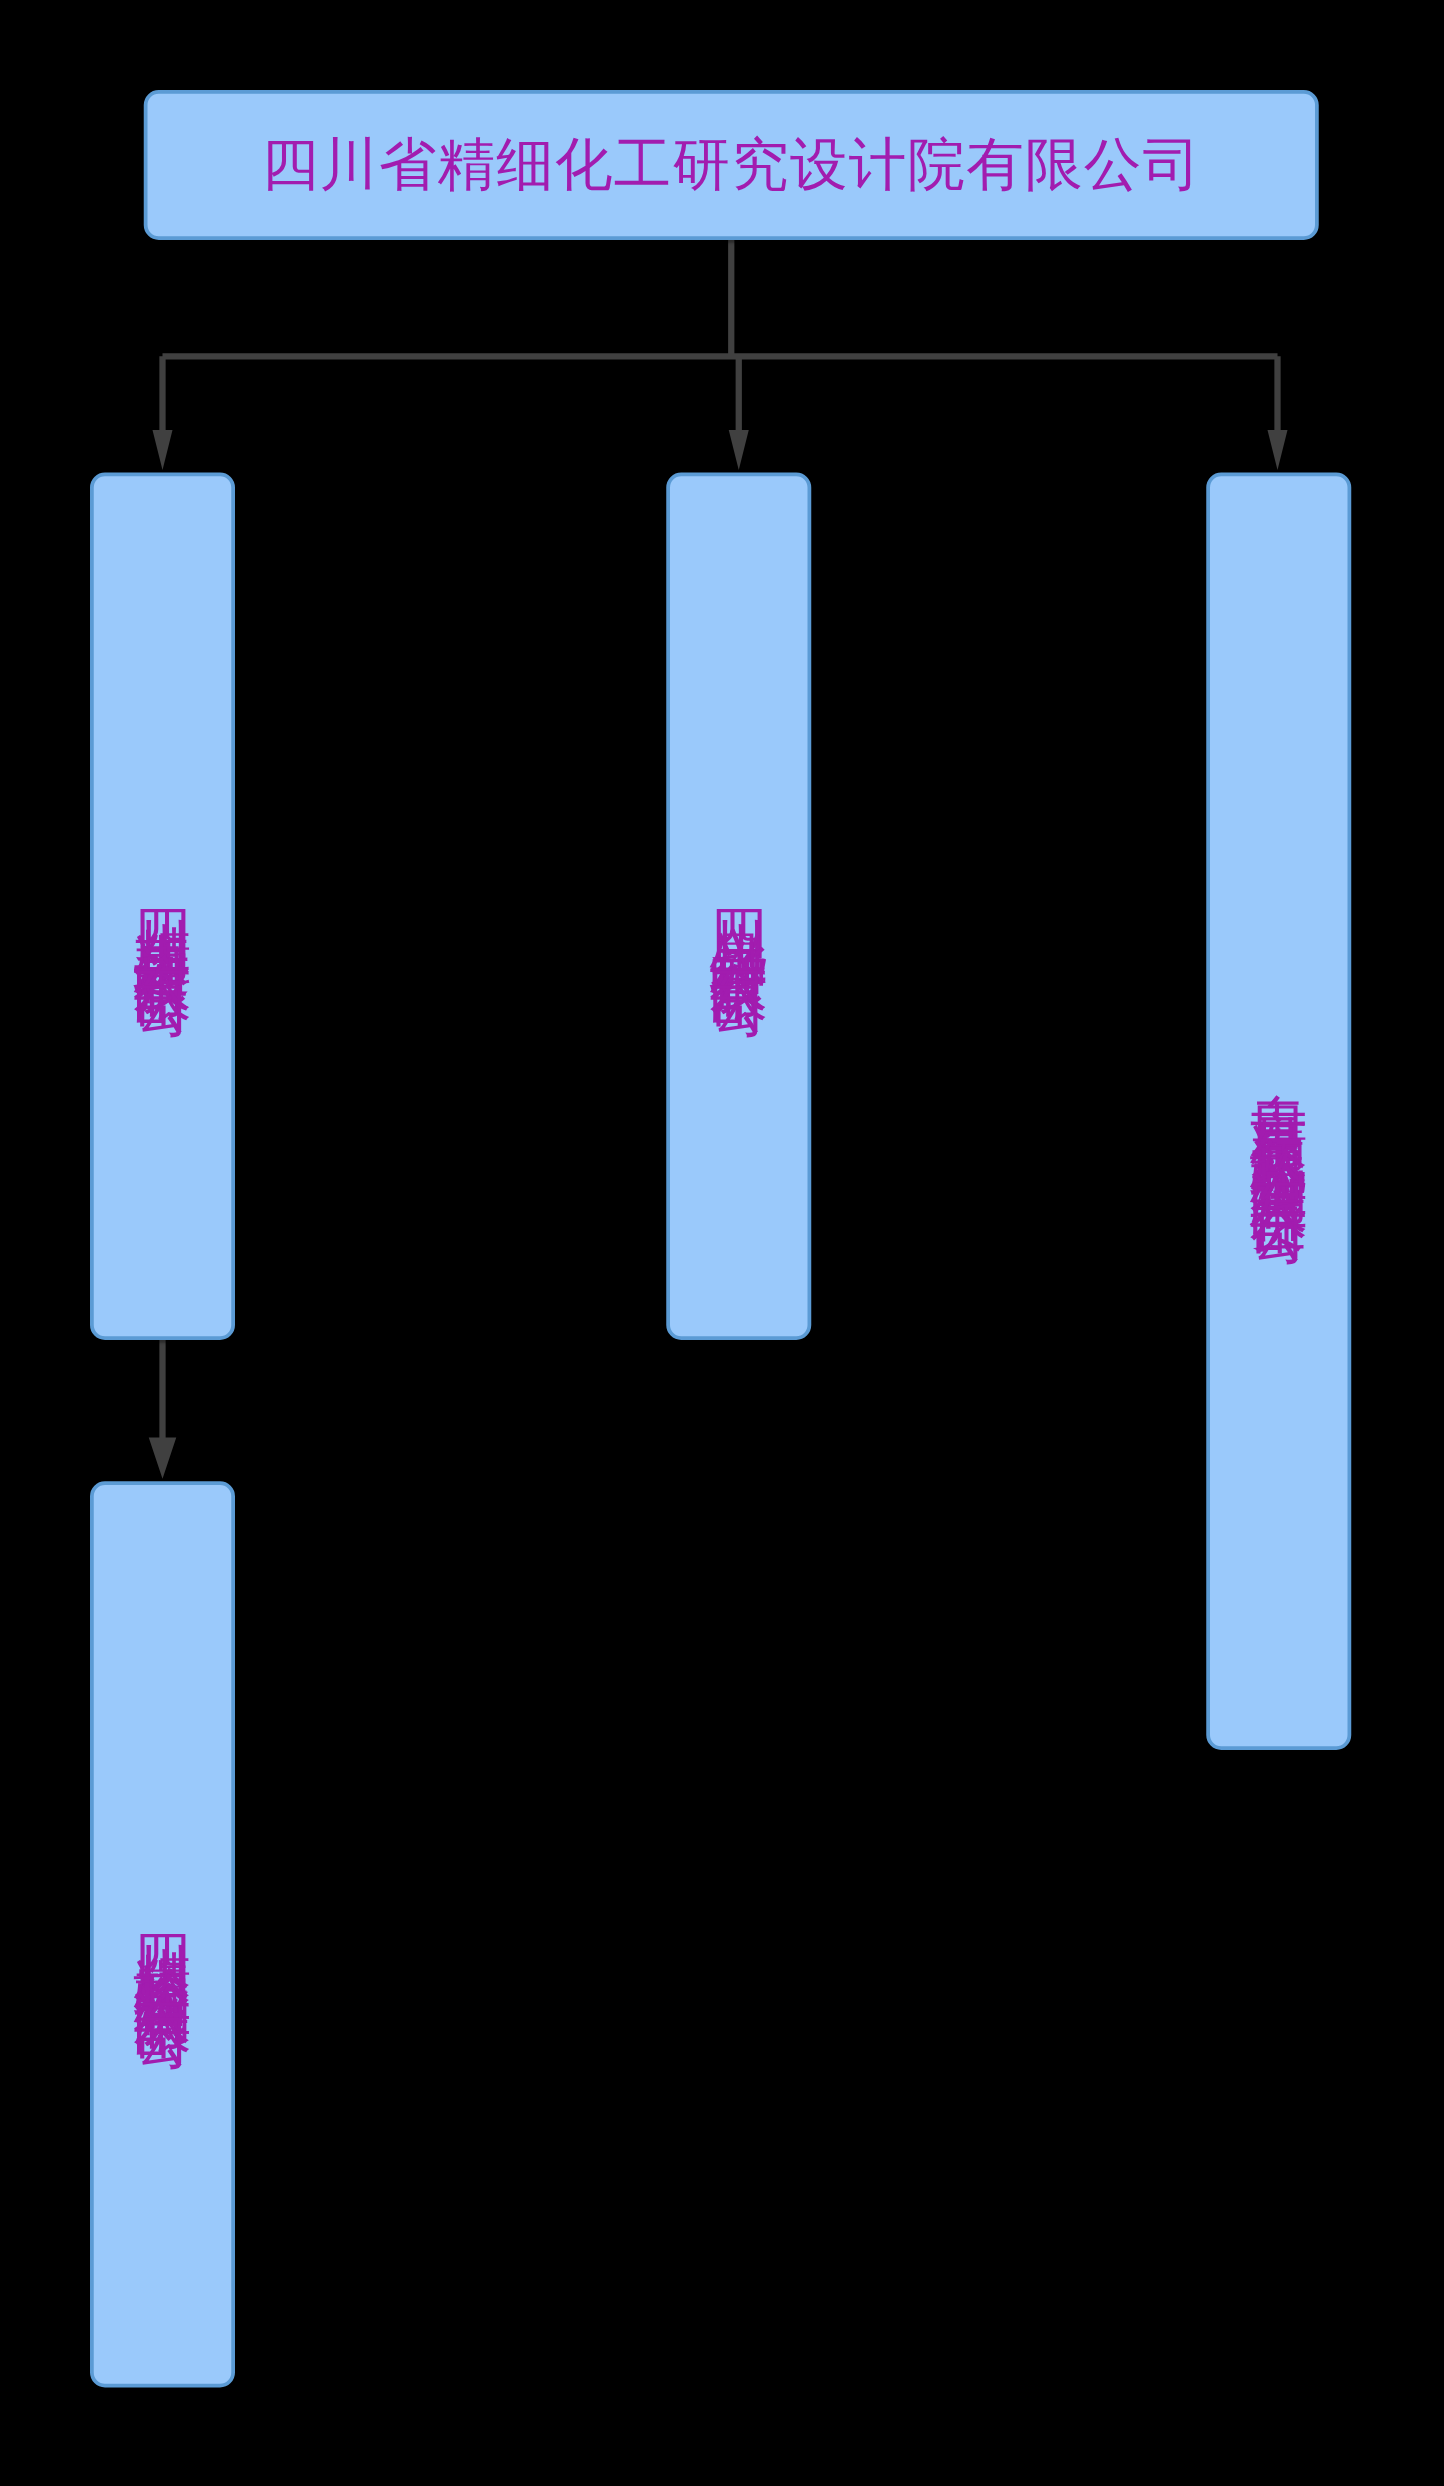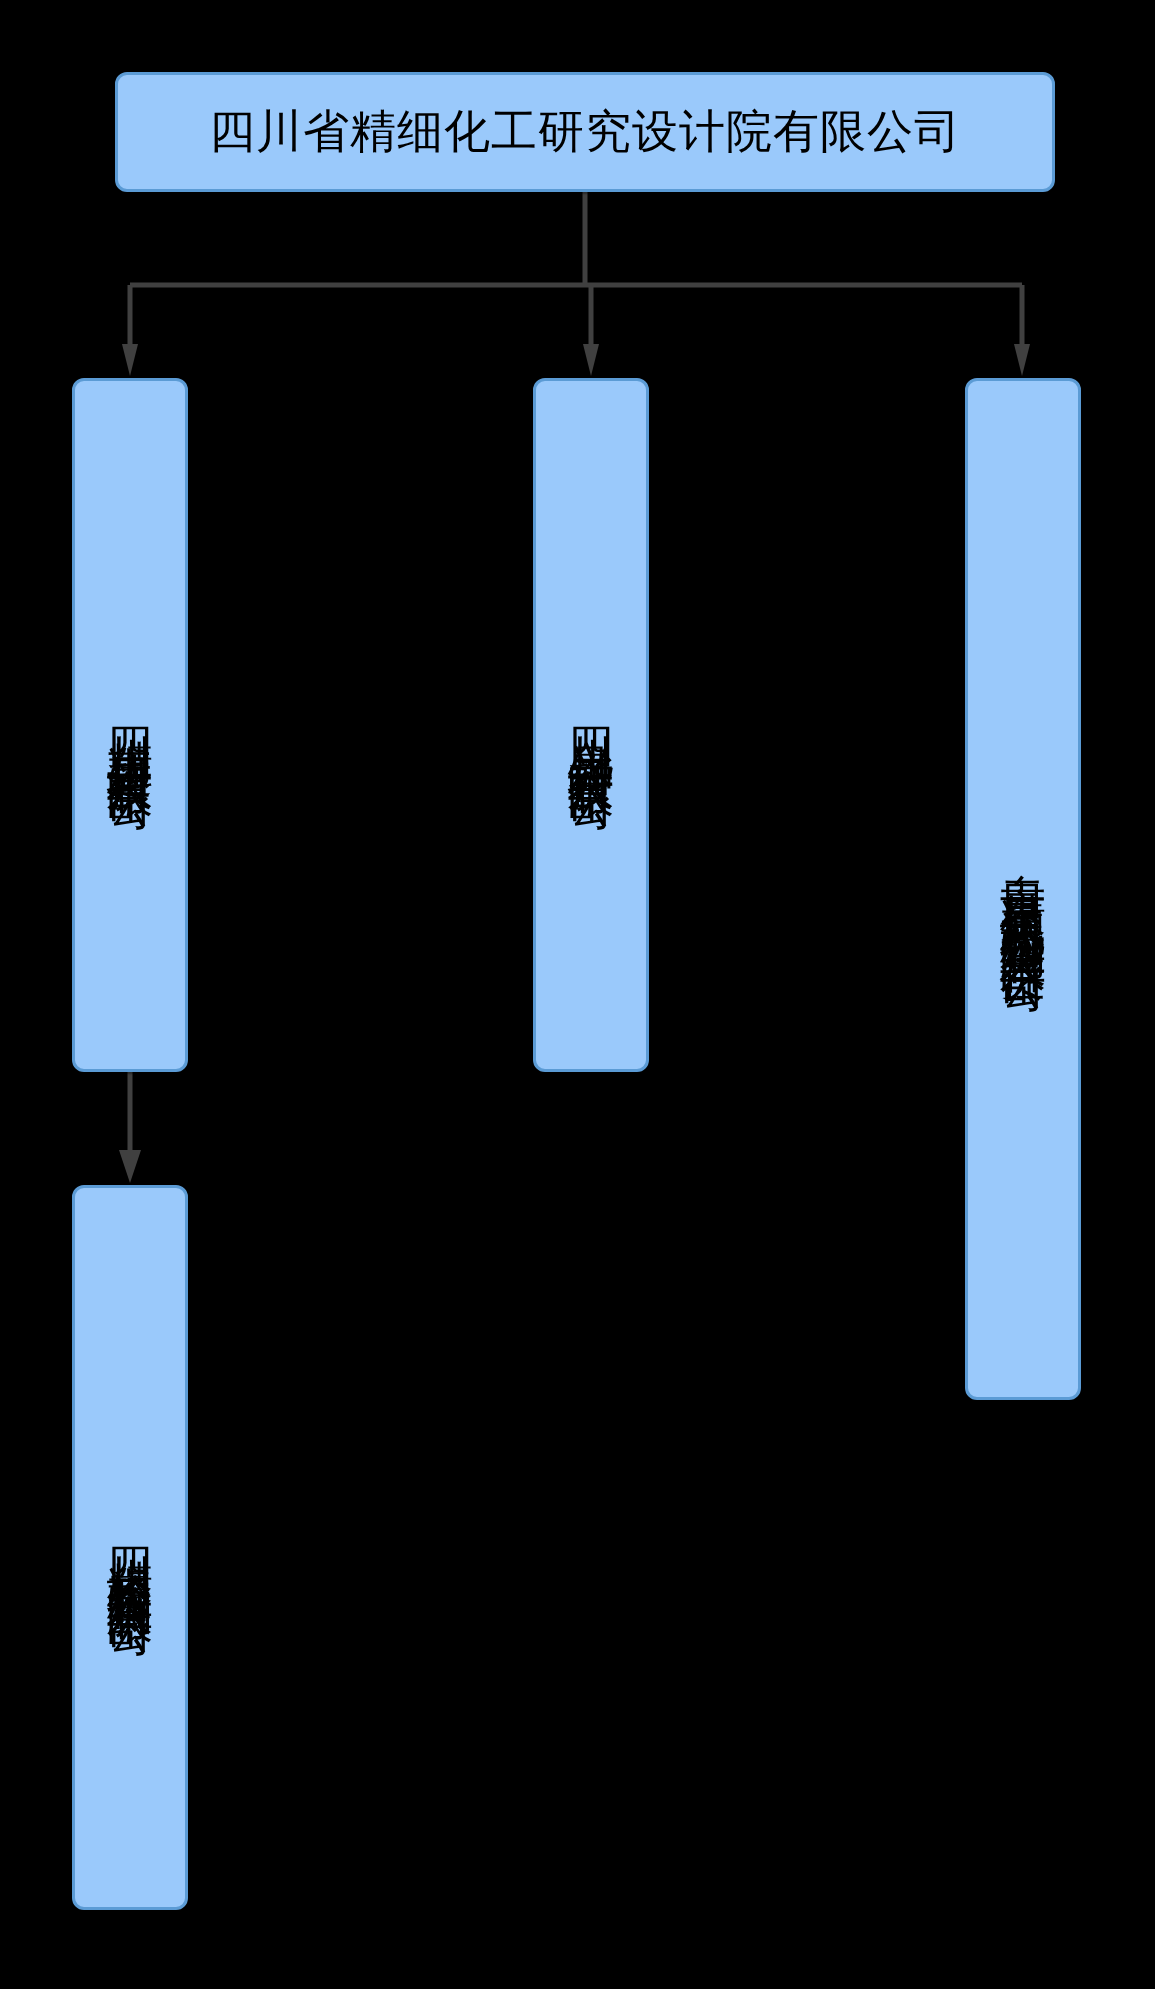--- a/index.html
+++ b/index.html
@@ -29,21 +29,21 @@
     box-sizing: border-box;
     background: #9AC9FB;
     border: 3px solid #5B9BD5;
     border-radius: 12px;
     display: flex;
     align-items: center;
     justify-content: center;
     box-shadow: 0 2px 2px rgba(0,0,0,0.35);
   }
   .node .label {
-    color: #000000;
+    color: #a21caf;
     font-family: "DejaVu Serif", "Liberation Serif", serif;
     line-height: 1.12;
     white-space: pre-wrap;
   }
   .node.horizontal .label {
     writing-mode: horizontal-tb;
     font-size: 46px;
     letter-spacing: 1px;
   }
   .node.vertical .label {

